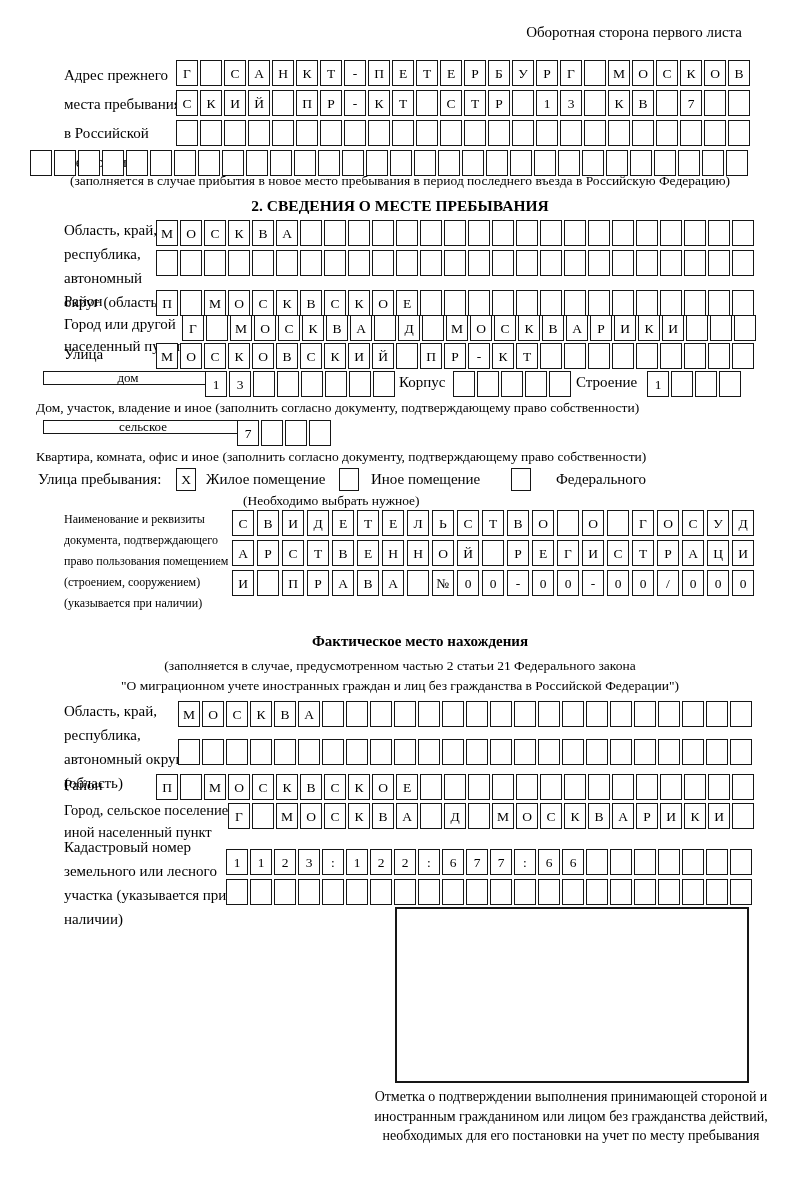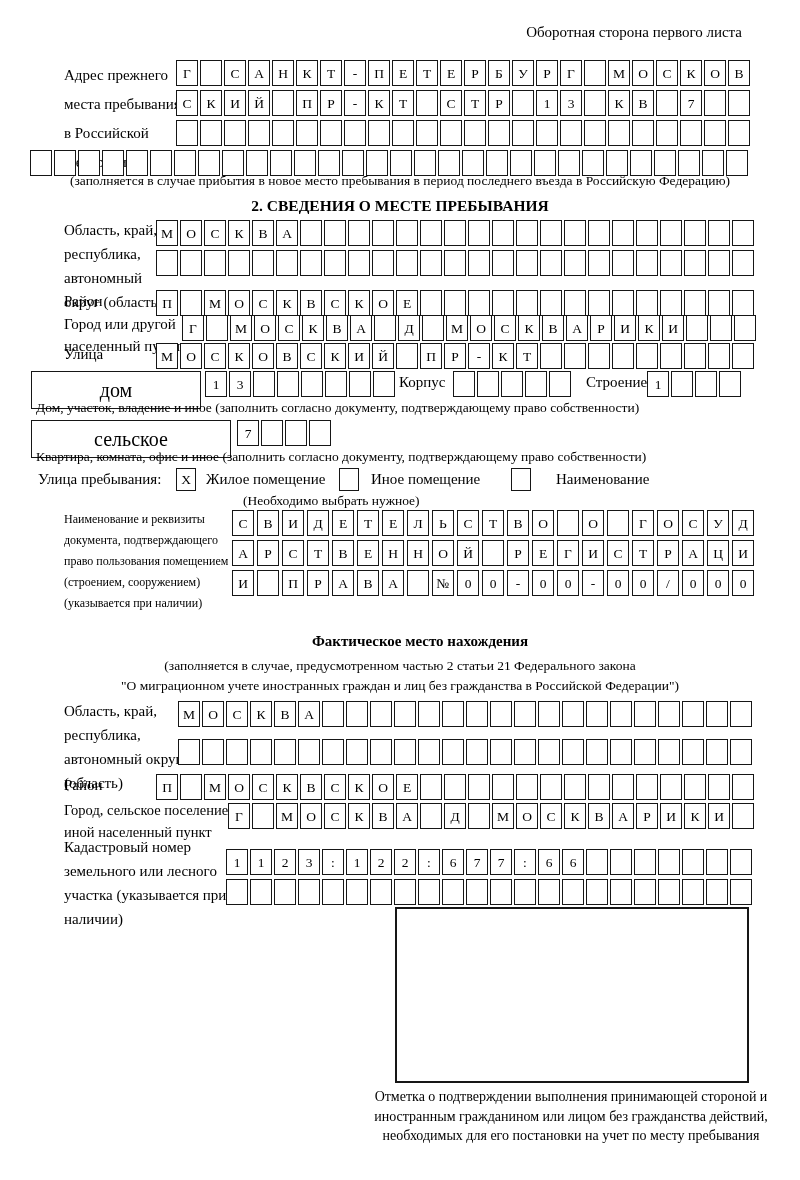--- a/index.html
+++ b/index.html
@@ -14,22 +14,22 @@
   .note { font-size:13.5px; }
   .cellrow { position:absolute; display:flex; gap:2px; }
   .cellrow.g3 { gap:3px; }
   .cell {
     flex:0 0 22px; width:22px; height:26px;
     border:1.5px solid #161616; background:#fff;
     display:flex; align-items:center; justify-content:center;
     font-size:13.5px; line-height:1; padding-top:1px;
   }
   .labelbox {
-    position:absolute; height:38px; border:1.5px solid #161616;
-    display:flex; align-items:center; justify-content:center; font-size:20px;
+    position:absolute; height:14px; border:1.5px solid #161616;
+    display:flex; align-items:center; justify-content:center; font-size:13px;margin-left:12px;
   }
   .chk {
     position:absolute; width:20px; height:23px; border:1.5px solid #161616;
     display:flex; align-items:center; justify-content:center; font-size:13.5px;
   }
   .stampbox { position:absolute; border:2px solid #161616; background:#fff; }
 </style>
 </head>
 <body>
 
@@ -304,21 +304,21 @@
     <span class="cell"></span>
   </div>
 <div class="abs" style="left:399px; top:374px;">Корпус</div>
 <div class="cellrow" style="left:453px; top:371px;">
     <span class="cell"></span>
     <span class="cell"></span>
     <span class="cell"></span>
     <span class="cell"></span>
     <span class="cell"></span>
   </div>
-<div class="abs" style="left:576px; top:374px;margin-left:10px;">Строение</div>
+<div class="abs" style="left:576px; top:374px;">Строение</div>
 <div class="cellrow" style="left:647px; top:371px;">
     <span class="cell">1</span>
     <span class="cell"></span>
     <span class="cell"></span>
     <span class="cell"></span>
   </div>
 <div class="abs note" style="left:36px; top:400px;">Дом, участок, владение и иное (заполнить согласно документу, подтверждающему право собственности)</div>
 
 <div class="labelbox" style="left:31px; top:420px; width:200px;">сельское</div>
 <div class="cellrow" style="left:237px; top:420px;">
@@ -328,21 +328,21 @@
     <span class="cell"></span>
   </div>
 <div class="abs note" style="left:36px; top:449px;">Квартира, комната, офис и иное (заполнить согласно документу, подтверждающему право собственности)</div>
 
 <div class="abs" style="left:38px; top:471px;">Улица пребывания:</div>
 <div class="chk" style="left:176px; top:468px;">X</div>
 <div class="abs" style="left:206px; top:471px;">Жилое помещение</div>
 <div class="chk" style="left:339px; top:468px;"></div>
 <div class="abs" style="left:371px; top:471px;">Иное помещение</div>
 <div class="chk" style="left:511px; top:468px;"></div>
-<div class="abs" style="left:556px; top:471px;">Наименование</div>
+<div class="abs" style="left:556px; top:471px;">Федерального</div>
 <div class="abs note" style="left:243px; top:493px;">(Необходимо выбрать нужное)</div>
 
 <div class="abs" style="left:64px; top:509px; width:172px; line-height:21px; font-size:12px;">Наименование и реквизиты документа, подтверждающего право пользования помещением (строением, сооружением) (указывается при наличии)</div>
 <div class="cellrow g3" style="left:232px; top:510px;">
     <span class="cell">С</span>
     <span class="cell">В</span>
     <span class="cell">И</span>
     <span class="cell">Д</span>
     <span class="cell">Е</span>
     <span class="cell">Т</span>

